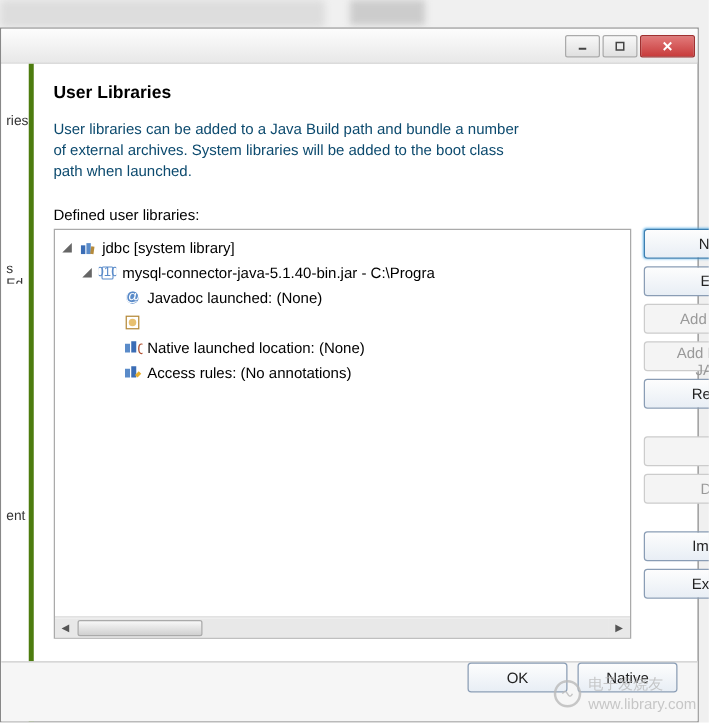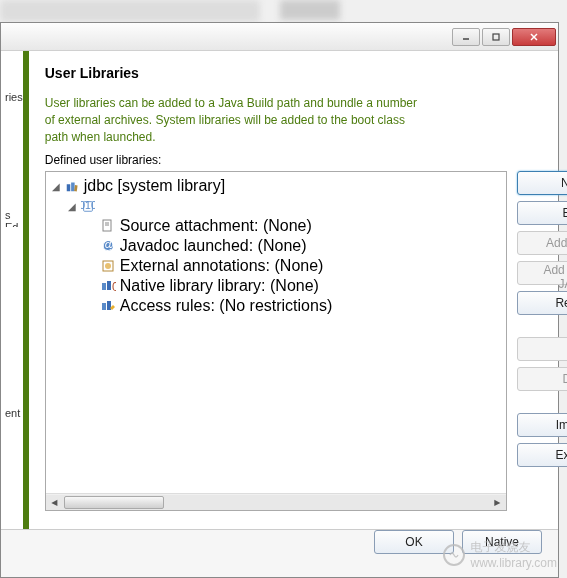--- a/index.html
+++ b/index.html
@@ -10,39 +10,39 @@
     .titlebar { height: 28px; background: linear-gradient(#fdfdfd, #e8e8e8); border-bottom: 1px solid #d0d0d0; display: flex; align-items: center; justify-content: flex-end; padding-right: 2px; }
     .titlebar-btn { width: 28px; height: 18px; margin-left: 2px; border: 1px solid #aaa; background: linear-gradient(#f8f8f8,#e0e0e0); border-radius: 2px; display: flex; align-items: center; justify-content: center; }
     .titlebar-btn.close { background: linear-gradient(#e27a7a,#c83c3c); width: 44px; border-color: #a03030; }
     .titlebar-btn svg { width: 10px; height: 10px; }
     
     .top-blur { position: absolute; top: 0; left: 0; width: 260px; height: 22px; background: #ddd; filter: blur(3px); border-radius: 4px; }
     .top-blur2 { position: absolute; top: 0; left: 280px; width: 60px; height: 20px; background: #ccc; filter: blur(3px); }
     
     .content-area { display: flex; height: calc(100% - 28px); }
     
-    .left-strip { width: 56px; border-right: 6px solid #4d7c0f; background: #fff; padding-top: 40px; }
+    .left-strip { width: 56px; border-right: 4px solid #4d7c0f; background: #fff; padding-top: 40px; }
     .left-strip .cut-label { font-size: 11px; color: #333; padding-left: 4px; margin-bottom: 40px; height: 18px; overflow: hidden; }
     
     .main-panel { flex: 1; padding: 14px 16px; display: flex; flex-direction: column; position: relative; }
     
     h1.heading { font-size: 14px; font-weight: 600; margin: 0 0 14px 0; }
-    .desc { font-size: 12px; color: #4d7c0f; line-height: 1.4; margin-bottom: 8px; max-width: 380px; }
+    .desc { font-size: 12px; color: #0c4a6e; line-height: 1.4; margin-bottom: 20px; max-width: 380px; }
     .subheading { font-size: 12px; margin-bottom: 4px; }
     
     .middle-row { display: flex; gap: 10px; flex: 1; min-height: 0; }
     
     .tree-box { flex: 1; border: 1px solid #aaa; background: #fff; overflow: auto; position: relative; min-width: 0; }
     .tree-inner { padding: 4px 0; min-width: 460px; }
     .tree-row { display: flex; align-items: center; height: 20px; white-space: nowrap; padding-left: 4px; }
     .tree-row .exp { width: 12px; height: 12px; display: inline-flex; align-items: center; justify-content: center; margin-right: 2px; color: #666; font-size: 10px; }
     .tree-row .icon { width: 16px; height: 16px; margin-right: 4px; display: inline-flex; align-items: center; justify-content: center; }
     .tree-row.lvl1 { padding-left: 20px; }
     .tree-row.lvl2 { padding-left: 40px; }
-    .tree-row .label { font-size: 16px; }
+    .tree-row .label { font-size: 12px; }
     
     .btn-col { width: 122px; display: flex; flex-direction: column; gap: 6px; }
     .btn { height: 24px; border: 1px solid #8a9db5; background: linear-gradient(#fdfdfd,#e8eef5); border-radius: 3px; font-size: 12px; color: #222; cursor: default; }
     .btn.selected { border: 1px solid #3c7fb1; box-shadow: 0 0 2px #5ab0e8; }
     .btn:disabled { color: #999; border-color: #ccc; background: #f4f4f4; }
     .btn-spacer { height: 10px; }
     
     .hscroll { height: 17px; background: #f0f0f0; border-top: 1px solid #ddd; position: absolute; bottom: 0; left: 0; right: 0; display: flex; align-items: center; }
     .hscroll .track { flex: 1; height: 15px; background: #e8e8e8; margin: 0 17px; }
     .hscroll .thumb { width: 100px; height: 13px; background: linear-gradient(#f8f8f8,#d0d0d0); border: 1px solid #aaa; border-radius: 2px; margin: 1px; }
@@ -113,73 +113,62 @@
               <span class="label">jdbc [system library]</span>
             </div>
             <div class="tree-row lvl1">
               <span class="exp">◢</span>
               <span class="icon icon-jar">
                   <svg viewBox="0 0 16 16">
                     <rect x="3" y="3" width="10" height="11" rx="1" fill="#fff" stroke="#5a8bc9"></rect>
                     <text x="8" y="11" font-size="5" text-anchor="middle" fill="#5a8bc9">010</text>
                   </svg>
                 </span>
-            </div>
-            <div class="tree-row lvl2">
-              <span class="exp"></span>
-              <span class="icon">
-                  <svg viewBox="0 0 16 16">
-                    <rect x="3" y="2" width="8" height="11" fill="#fff" stroke="#888"></rect>
-                    <line x1="5" y1="5" x2="9" y2="5" stroke="#888"></line>
-                    <line x1="5" y1="7" x2="9" y2="7" stroke="#888"></line>
-                  </svg>
-                </span>
-              <span class="label">Source attachment: (None)</span>
+              <span class="label">mysql-connector-java-5.1.40-bin.jar - C:\Progra</span>
             </div>
             <div class="tree-row lvl2">
               <span class="exp"></span>
               <span class="icon">
                   <svg viewBox="0 0 16 16">
                     <circle cx="8" cy="8" r="5" fill="#5a8bc9"></circle>
                     <text x="8" y="11" font-size="7" text-anchor="middle" fill="#fff">@</text>
                   </svg>
                 </span>
               <span class="label">Javadoc launched: (None)</span>
             </div>
             <div class="tree-row lvl2">
               <span class="exp"></span>
               <span class="icon">
                   <svg viewBox="0 0 16 16">
                     <rect x="3" y="3" width="10" height="10" fill="#fff" stroke="#b58a3b"></rect>
                     <circle cx="8" cy="8" r="3" fill="#e8c070"></circle>
                   </svg>
                 </span>
-              <span class="label">External annotations: (None)</span>
             </div>
             <div class="tree-row lvl2">
               <span class="exp"></span>
               <span class="icon">
                   <svg viewBox="0 0 16 16">
                     <rect x="2" y="5" width="4" height="7" fill="#5a8bc9"></rect>
                     <rect x="7" y="3" width="4" height="9" fill="#3b6db5"></rect>
                     <text x="12" y="13" font-size="6" fill="#b05030">0</text>
                   </svg>
                 </span>
-              <span class="label">Native library library: (None)</span>
+              <span class="label">Native launched location: (None)</span>
             </div>
             <div class="tree-row lvl2">
               <span class="exp"></span>
               <span class="icon">
                   <svg viewBox="0 0 16 16">
                     <rect x="2" y="5" width="4" height="7" fill="#5a8bc9"></rect>
                     <rect x="7" y="3" width="4" height="9" fill="#3b6db5"></rect>
                     <path d="M10 10 l3 -3 l2 2 l-3 3 z" fill="#e8b030"></path>
                   </svg>
                 </span>
-              <span class="label">Access rules: (No restrictions)</span>
+              <span class="label">Access rules: (No annotations)</span>
             </div>
           </div>
           <div class="hscroll">
             <div class="arrow l">◀</div>
             <div class="track">
                 <div class="thumb"></div>
               </div>
             <div class="arrow r">▶</div>
           </div>
         </div>

